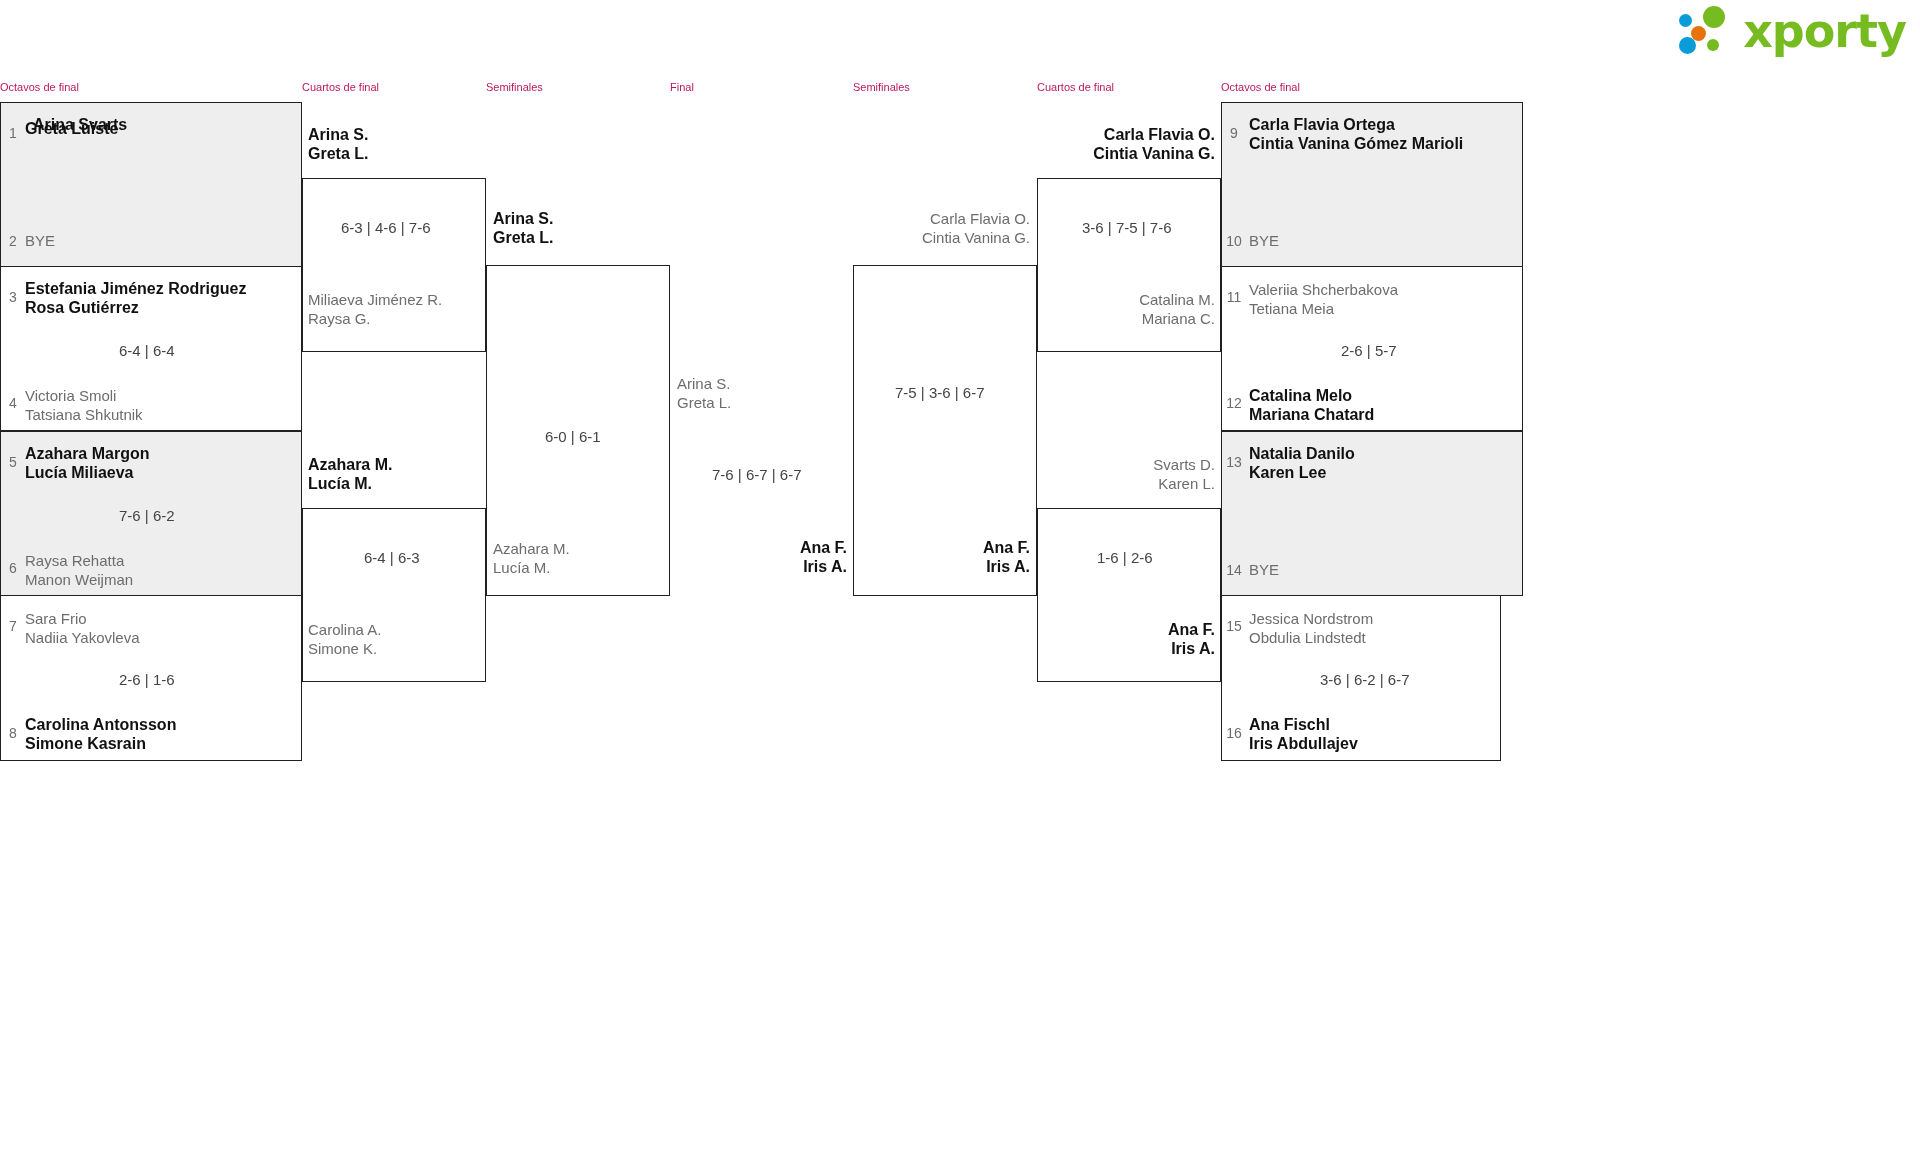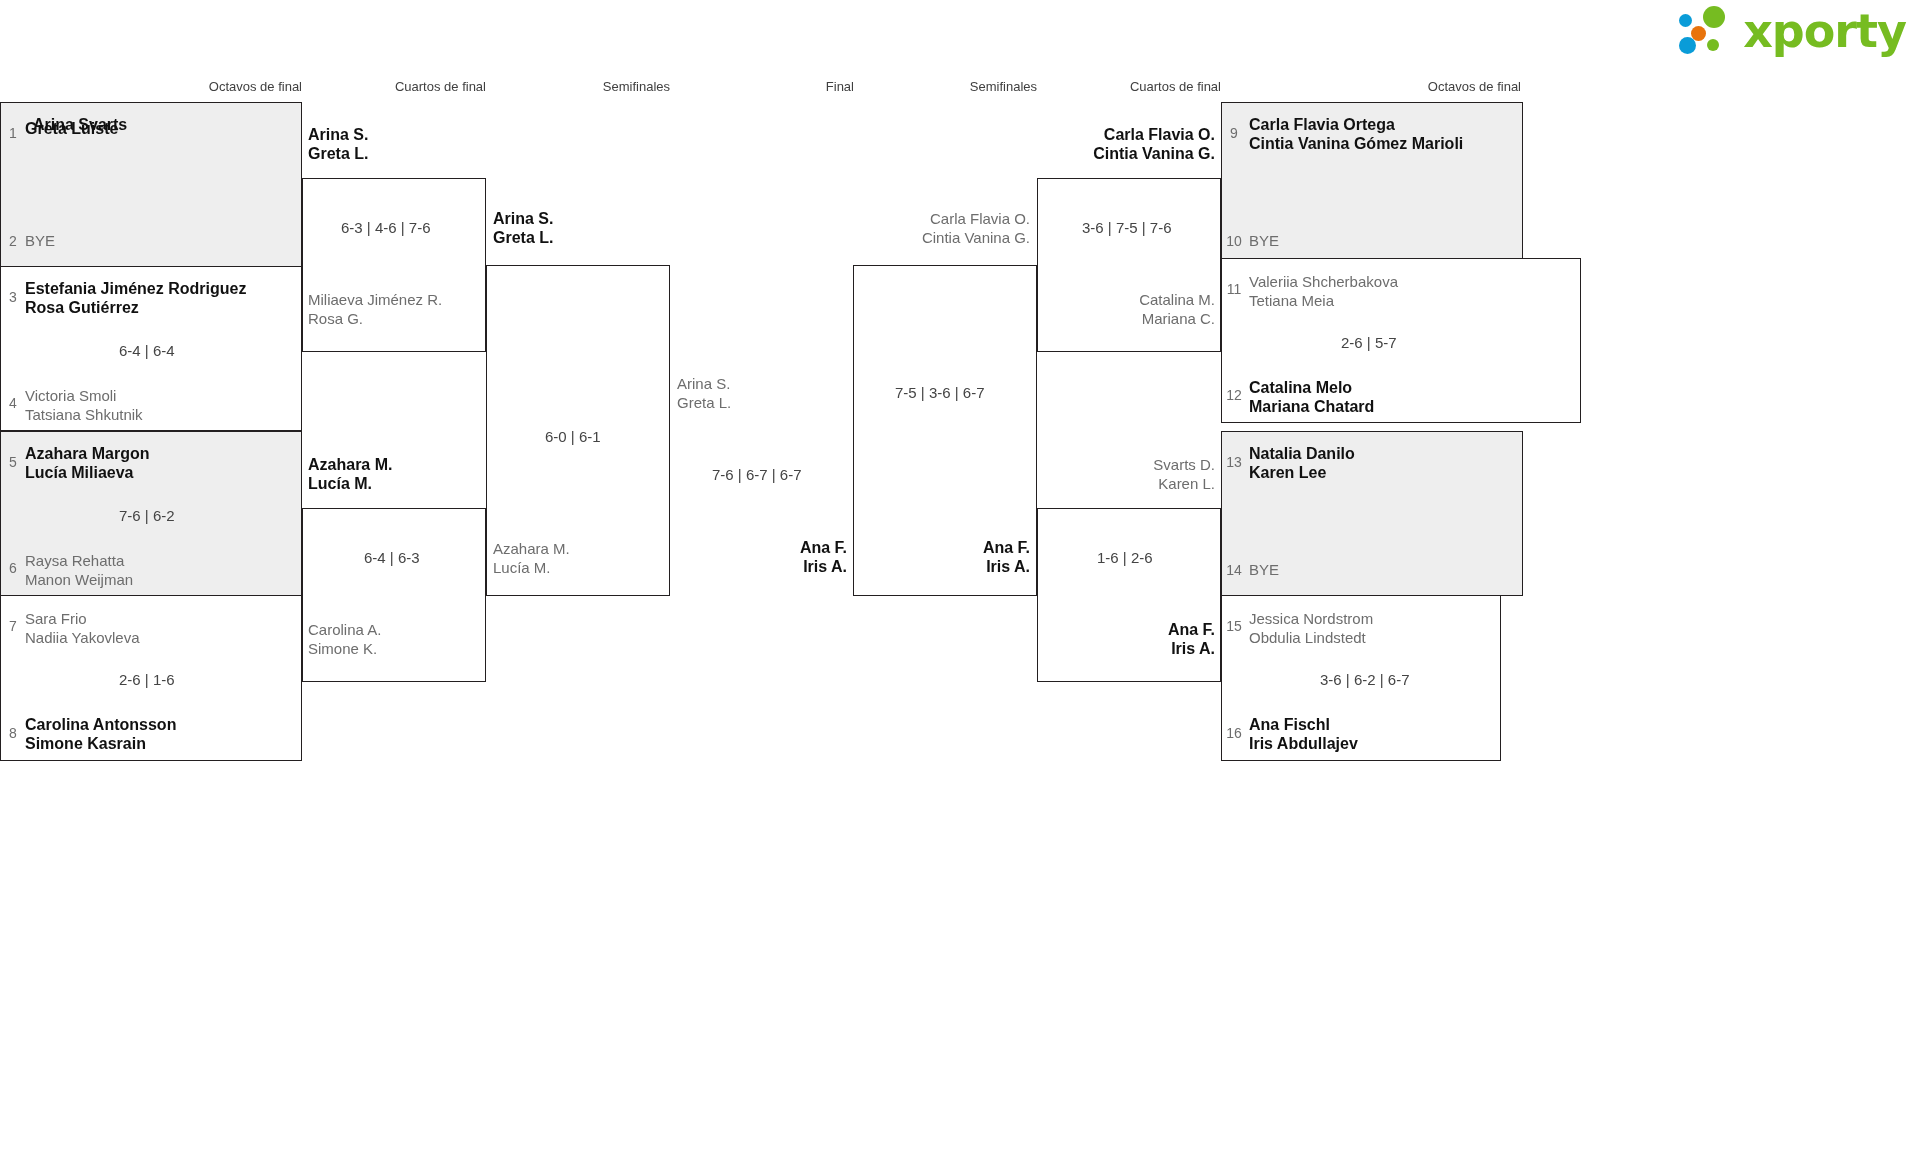--- a/index.html
+++ b/index.html
@@ -24,21 +24,21 @@
   .logo{position:absolute;right:14px;top:6px;display:flex;align-items:center;gap:2px;}
   .logo-dots{position:relative;width:62px;height:50px;}
   .dot{position:absolute;border-radius:50%;}
   .logo-word{
     font-size:46px;font-weight:700;color:#76bc21;letter-spacing:-1px;
     font-family:"DejaVu Sans","Liberation Sans",sans-serif;line-height:46px;
   }
 
   
   .round-head{
-    position:absolute;text-align:right;font-size:13px;color:#404040;
+    position:absolute;text-align:left;font-size:11px;color:#be185d;
     line-height:18px;white-space:nowrap;
   }
 
   
   .slot{
     position:absolute;box-sizing:border-box;
     border:1px solid #231f20;background:#ffffff;
   }
   .slot.shaded{background:#eeeeee;}
 
@@ -127,21 +127,21 @@
   </div>
 
   <div class="bx" style="left:302px;top:178px;width:184px;height:174px;"></div>
   <div class="bx" style="left:302px;top:508px;width:184px;height:174px;"></div>
 
   <div>
     <span class="nm win big" style="left:308px;top:125px;">Arina S.</span>
     <span class="nm win big" style="left:308px;top:144px;">Greta L.</span>
     <span class="score" style="left:341px;top:219px;">6-3 | 4-6 | 7-6</span>
     <span class="nm" style="left:308px;top:290px;">Miliaeva Jiménez R.</span>
-    <span class="nm" style="left:308px;top:309px;">Rosa G.</span>
+    <span class="nm" style="left:308px;top:309px;">Raysa G.</span>
   </div>
 
   <div>
     <span class="nm win big" style="left:308px;top:455px;">Azahara M.</span>
     <span class="nm win big" style="left:308px;top:474px;">Lucía M.</span>
     <span class="score" style="left:364px;top:549px;">6-4 | 6-3</span>
     <span class="nm" style="left:308px;top:620px;">Carolina A.</span>
     <span class="nm" style="left:308px;top:639px;">Simone K.</span>
   </div>
 
@@ -193,21 +193,21 @@
   </div>
 
   <div class="slot shaded" style="left:1221px;top:102px;width:302px;height:165px;">
     <span class="seed" style="left:2px;top:22px;">9</span>
     <span class="nm win big" style="left:27px;top:12px;">Carla Flavia Ortega</span>
     <span class="nm win big" style="left:27px;top:31px;">Cintia Vanina Gómez Marioli</span>
     <span class="seed" style="left:2px;top:130px;">10</span>
     <span class="bye" style="left:27px;top:129px;">BYE</span>
   </div>
 
-  <div class="slot" style="left:1221px;top:258px;width:360px;height:165px;">
+  <div class="slot" style="left:1221px;top:266px;width:302px;height:165px;">
     <span class="seed" style="left:2px;top:22px;">11</span>
     <span class="nm" style="left:27px;top:13px;">Valeriia Shcherbakova</span>
     <span class="nm" style="left:27px;top:32px;">Tetiana Meia</span>
     <span class="score" style="left:119px;top:75px;">2-6 | 5-7</span>
     <span class="seed" style="left:2px;top:128px;">12</span>
     <span class="nm win big" style="left:27px;top:119px;">Catalina Melo</span>
     <span class="nm win big" style="left:27px;top:138px;">Mariana Chatard</span>
   </div>
 
   <div class="slot shaded" style="left:1221px;top:431px;width:302px;height:165px;">

